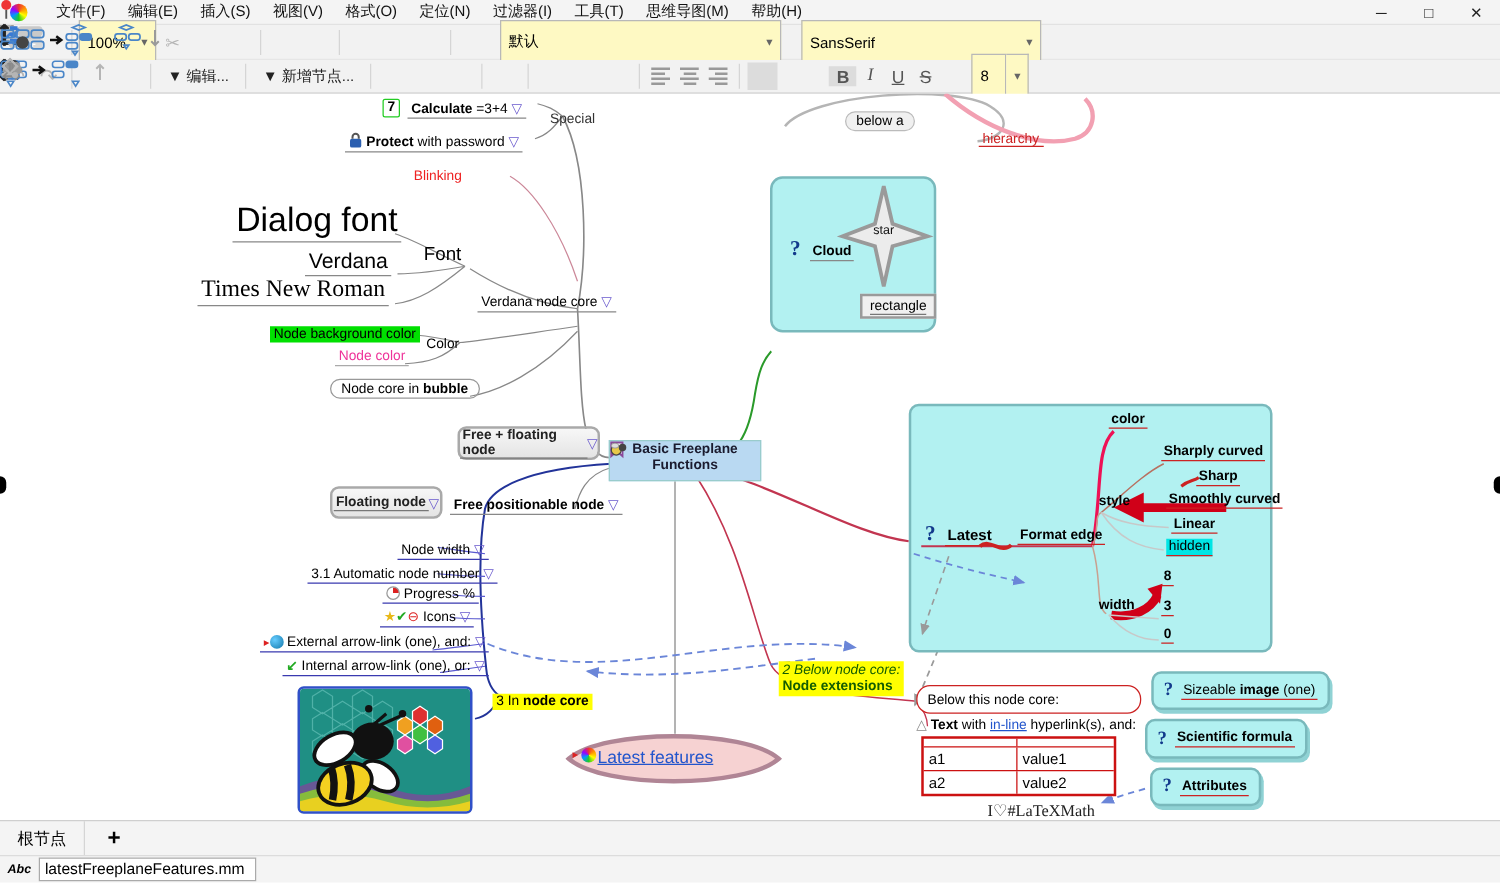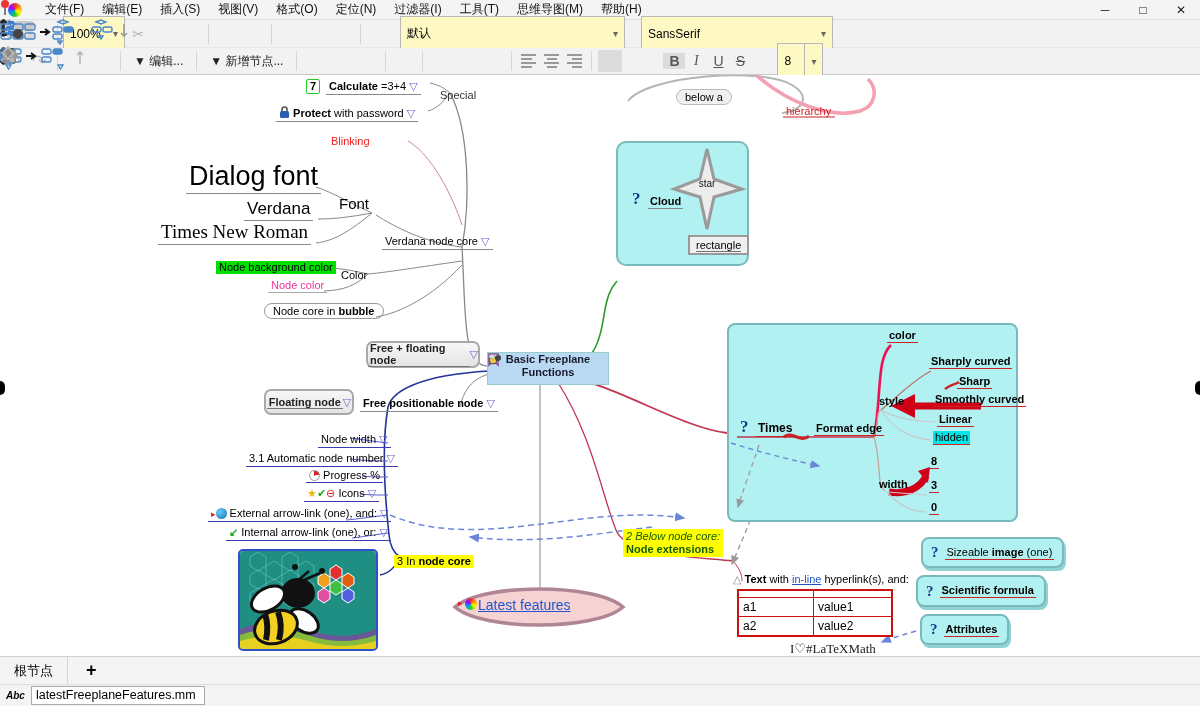--- a/index.html
+++ b/index.html
@@ -486,40 +486,43 @@
       <path d="M162,81 L186,69 L186,93 z" fill="#d00018"></path>
       <path d="M152,85 C166,93 182,96 206,97 M152,85 C166,106 182,113 202,115" stroke="#c8c8c8" stroke-width="1.2" fill="none"></path>
       <path d="M145,112 C153,140 147,160 156,166" stroke="#c9a090" stroke-width="1.2" fill="none"></path>
       <path d="M160,167 C178,170 192,162 197,151" stroke="#d00018" stroke-width="7" fill="none"></path>
       <path d="M201,142 L189,146 L199,158 z" fill="#d00018"></path>
       <path d="M158,167 L198,170 M158,167 C170,181 184,187 198,187" stroke="#c8c8c8" stroke-width="1.2" fill="none"></path>
       <path d="M2,118 C40,130 68,136 90,141" stroke="#6b86d8" stroke-width="1.4" stroke-dasharray="5,4" fill="none" marker-end="url(#ab2)"></path>
       <path d="M30,120 C20,150 13,168 9,182" stroke="#9a9a9a" stroke-width="1.3" stroke-dasharray="5,4" fill="none" marker-end="url(#ag2)"></path>
     </svg>
     <span class="qmark" style="position:absolute;left:11px;top:92px;font-size:17px">?</span>
-    <span class="ebl" style="left:27px;top:96px;font-size:12px;border-bottom:1.5px solid #c22">Times</span>
+    <span class="ebl" style="left:27px;top:96px;font-size:12px;border-bottom:1.5px solid #c22">Latest</span>
     <span class="ebl" style="left:85px;top:97px;border-bottom:1.5px solid #c22">Format edge</span>
     <span class="ebl" style="left:158px;top:4px;border-bottom:1.5px solid #c22">color</span>
     <span class="ebl" style="left:200px;top:30px;border-bottom:1.5px solid #c22">Sharply curved</span>
     <span class="ebl" style="left:228px;top:50px;border-bottom:1.5px solid #c22">Sharp</span>
     <span class="ebl" style="left:148px;top:70px">style</span>
     <span class="ebl" style="left:204px;top:68px;border-bottom:1.5px solid #c22">Smoothly curved</span>
     <span class="ebl" style="left:208px;top:88px;border-bottom:1.5px solid #c22">Linear</span>
     <span class="ebl" style="left:204px;top:106px;border-bottom:1.5px solid #c22;background:#00e5e5;font-weight:normal">hidden</span>
     <span class="ebl" style="left:148px;top:153px">width</span>
     <span class="ebl" style="left:200px;top:130px;border-bottom:1.5px solid #c22">8</span>
     <span class="ebl" style="left:200px;top:154px;border-bottom:1.5px solid #c22">3</span>
     <span class="ebl" style="left:200px;top:176px;border-bottom:1.5px solid #c22">0</span>
   </div>
 
   <div class="ybox" style="left:623px;top:454px">
     <span>2 Below node core:</span><br>
     <b style="font-style:normal">Node extensions</b>
   </div>
 
+  <div style="position:absolute;left:733px;top:473px;width:180px;height:23px;border:1.5px solid #c22;border-radius:11px;background:#fff;display:flex;align-items:center;padding-left:8px;font-size:11px">
+    <span>Below this node core:</span>
+  </div>
   <div style="position:absolute;left:733px;top:498px;font-size:11px;white-space:nowrap">
     <span style="color:#888">△</span>
     <b>Text</b><span> with </span><a style="color:#2255cc;text-decoration:underline">in-line</a><span> hyperlink(s), and:</span>
   </div>
 
   <div style="position:absolute;left:737px;top:514px;width:156px;border:2px solid #c11;background:#fff">
     <div style="display:flex;border-bottom:1px solid #c11;height:7px">
       <div style="width:75px;border-right:1px solid #c11"></div>
         <div style="flex:1"></div>
     </div>

